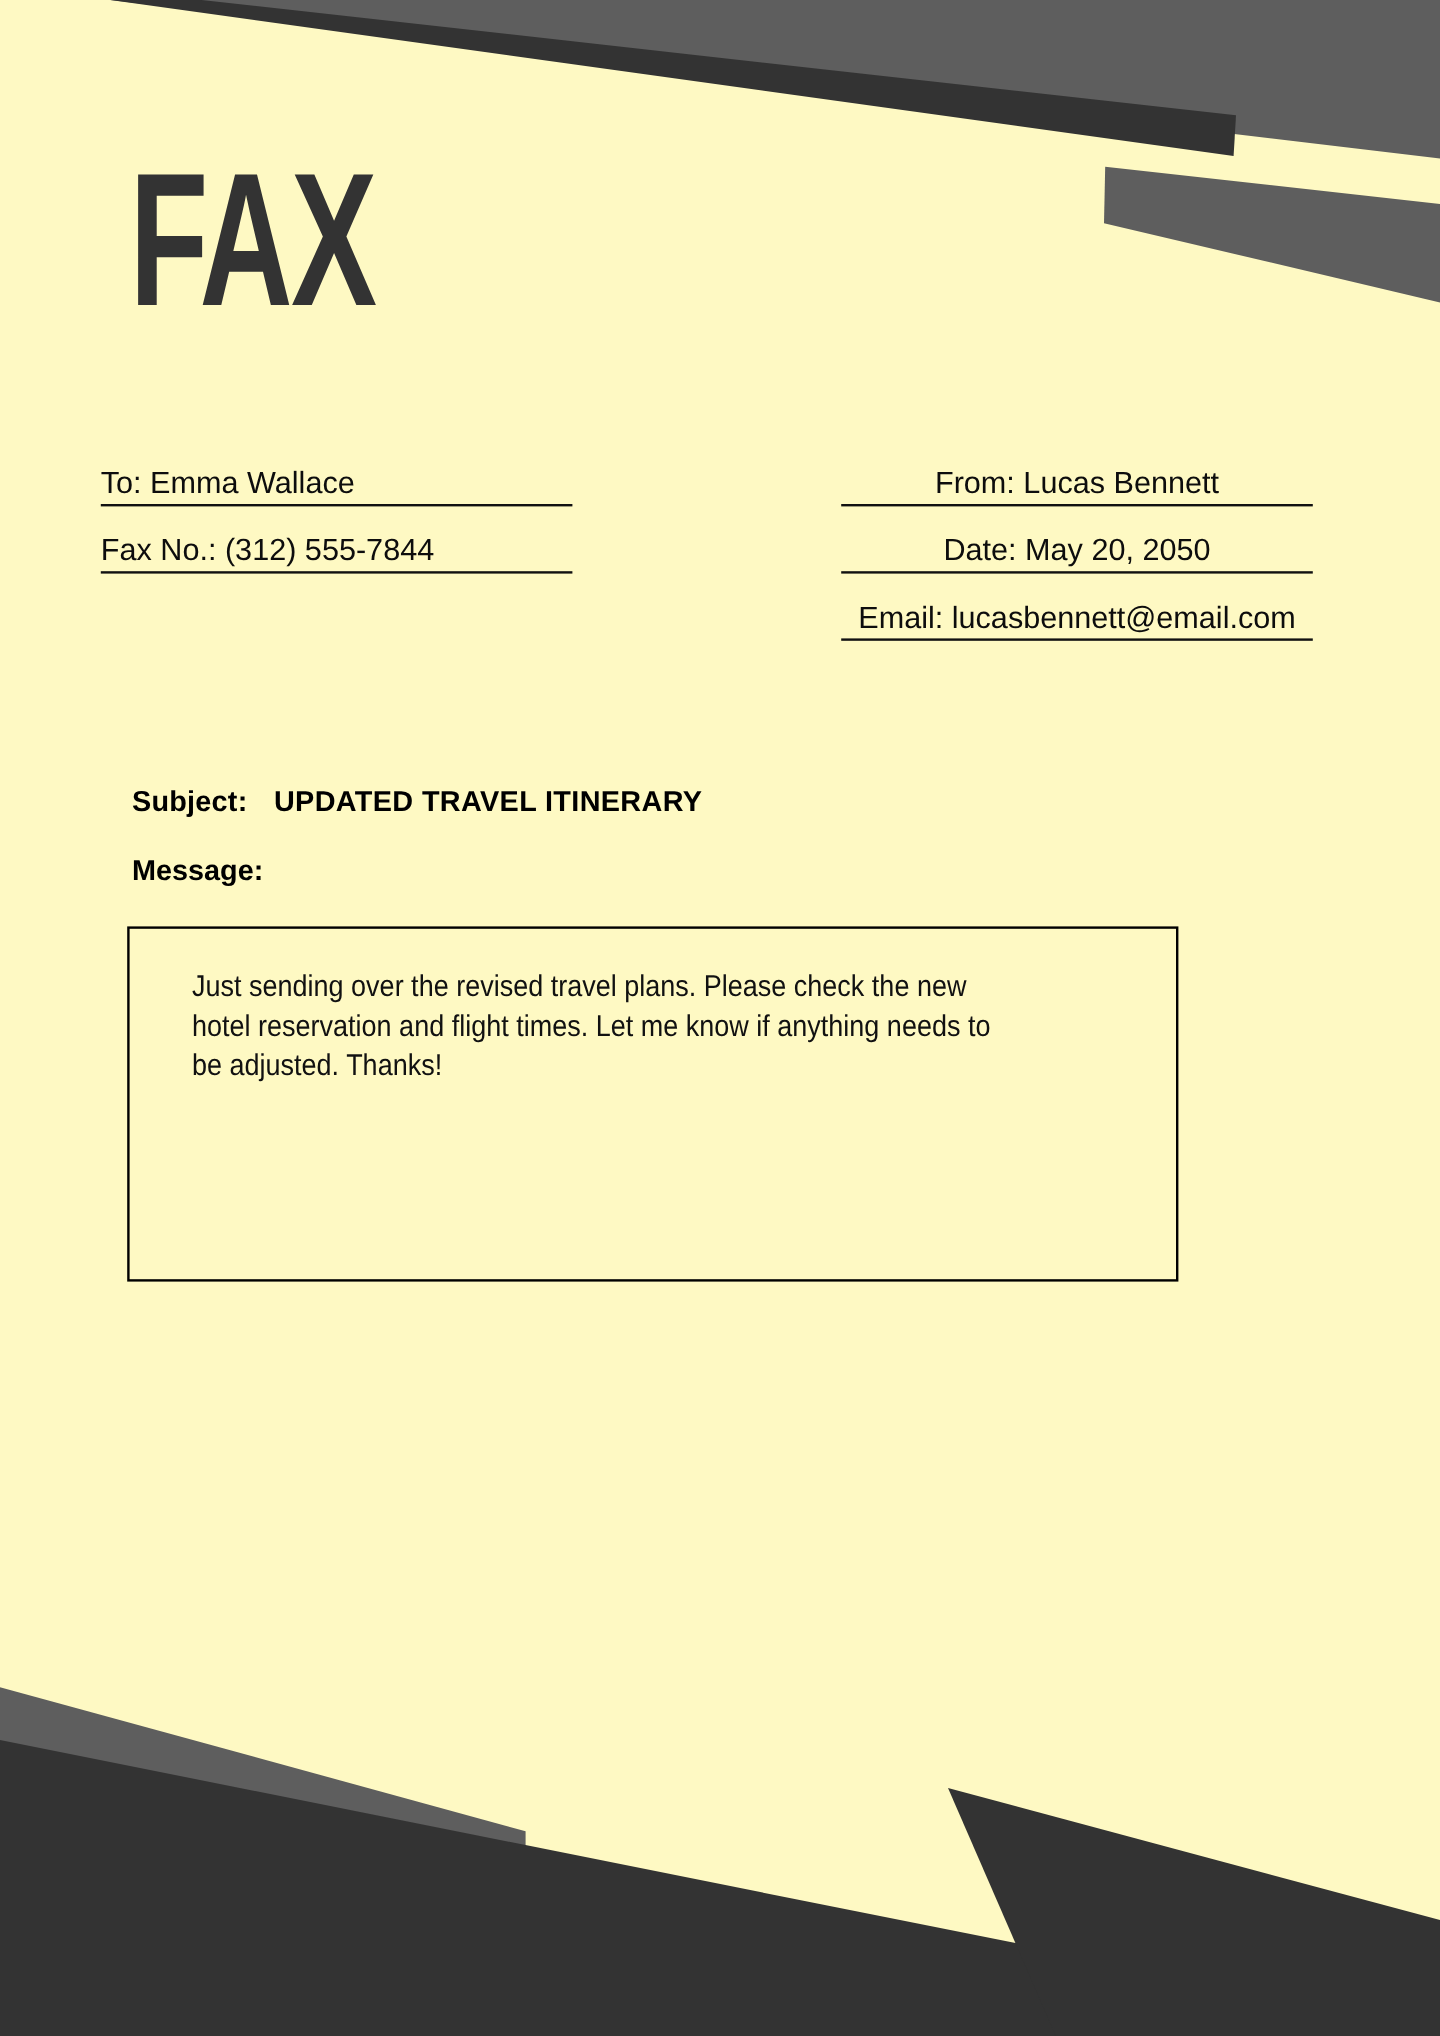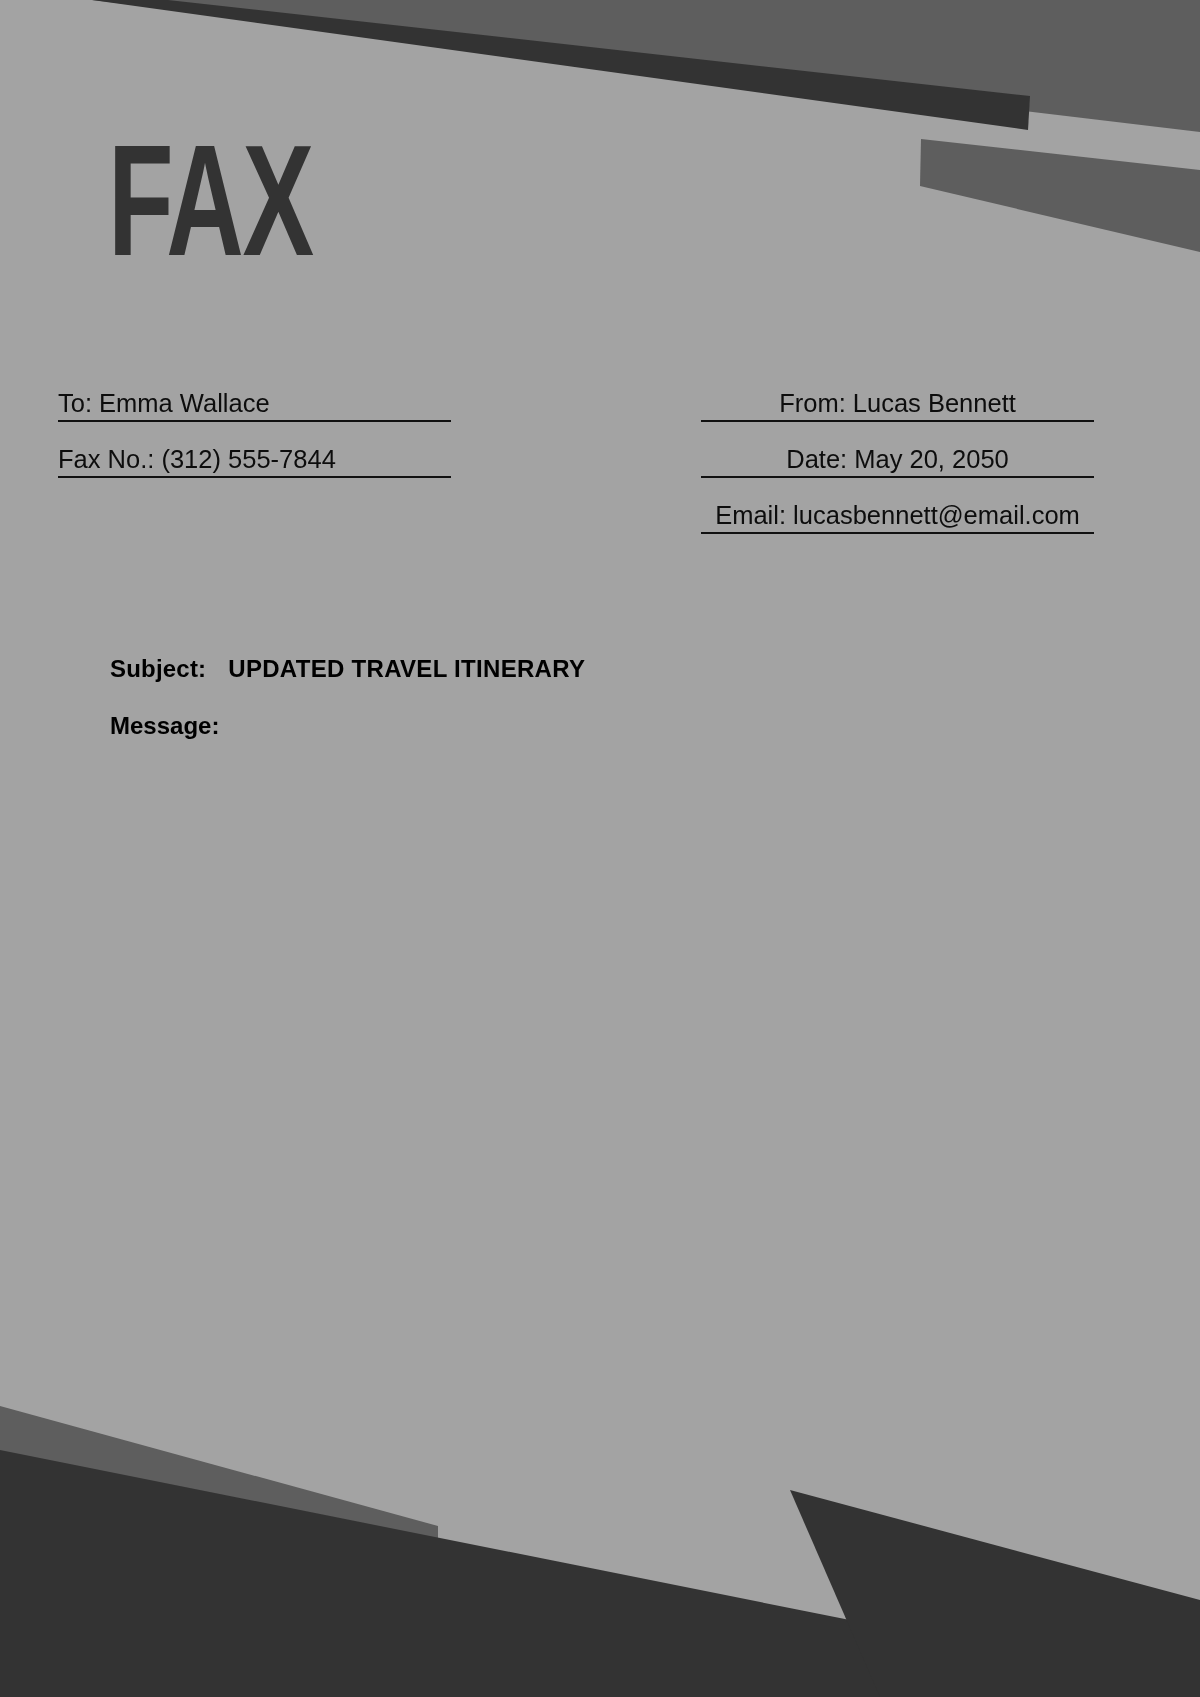--- a/index.html
+++ b/index.html
@@ -9,21 +9,21 @@
   }
   body {
     font-family: "Liberation Sans", sans-serif;
     -webkit-font-smoothing: antialiased;
   }
 
   .page {
     position: relative;
     width: 1200px;
     height: 1697px;
-    background: #a3a3a3;
+    background: #fef9c3;
     overflow: hidden;
   }
 
   
   .deco-layer {
     position: absolute;
     inset: 0;
     width: 1200px;
     height: 1697px;
     pointer-events: none;
@@ -51,21 +51,21 @@
   
   .fields {
     position: absolute;
     left: 0;
     top: 366px;
     width: 1200px;
   }
   .fields-inner {
     display: flex;
     justify-content: space-between;
-    padding: 0 106px 0 58px;
+    padding: 0 106px 0 84px;
   }
   .col {
     width: 393px;
   }
   .col-right {
     width: 393px;
   }
 
   .field {
     position: relative;
@@ -190,14 +190,17 @@
     </div>
   </div>
 
   <div class="subject-row">
     <span class="label-bold">Subject:</span>
     <span class="subject-value">UPDATED TRAVEL ITINERARY</span>
   </div>
 
   <div class="message-label">Message:</div>
 
+  <div class="message-box">
+    <div class="message-body">Just sending over the revised travel plans. Please check the new hotel reservation and flight times. Let me know if anything needs to be adjusted. Thanks!</div>
+  </div>
 
 </div>
 
 </body></html>

